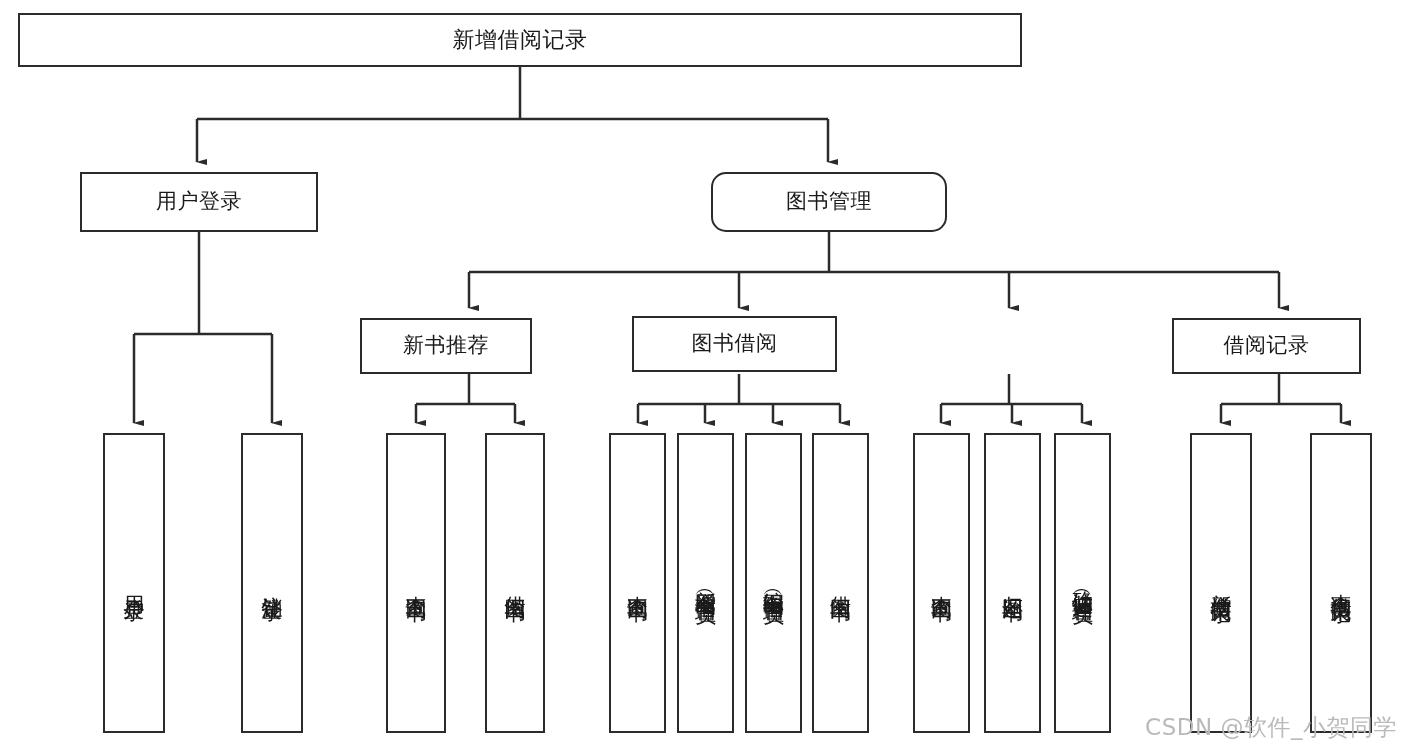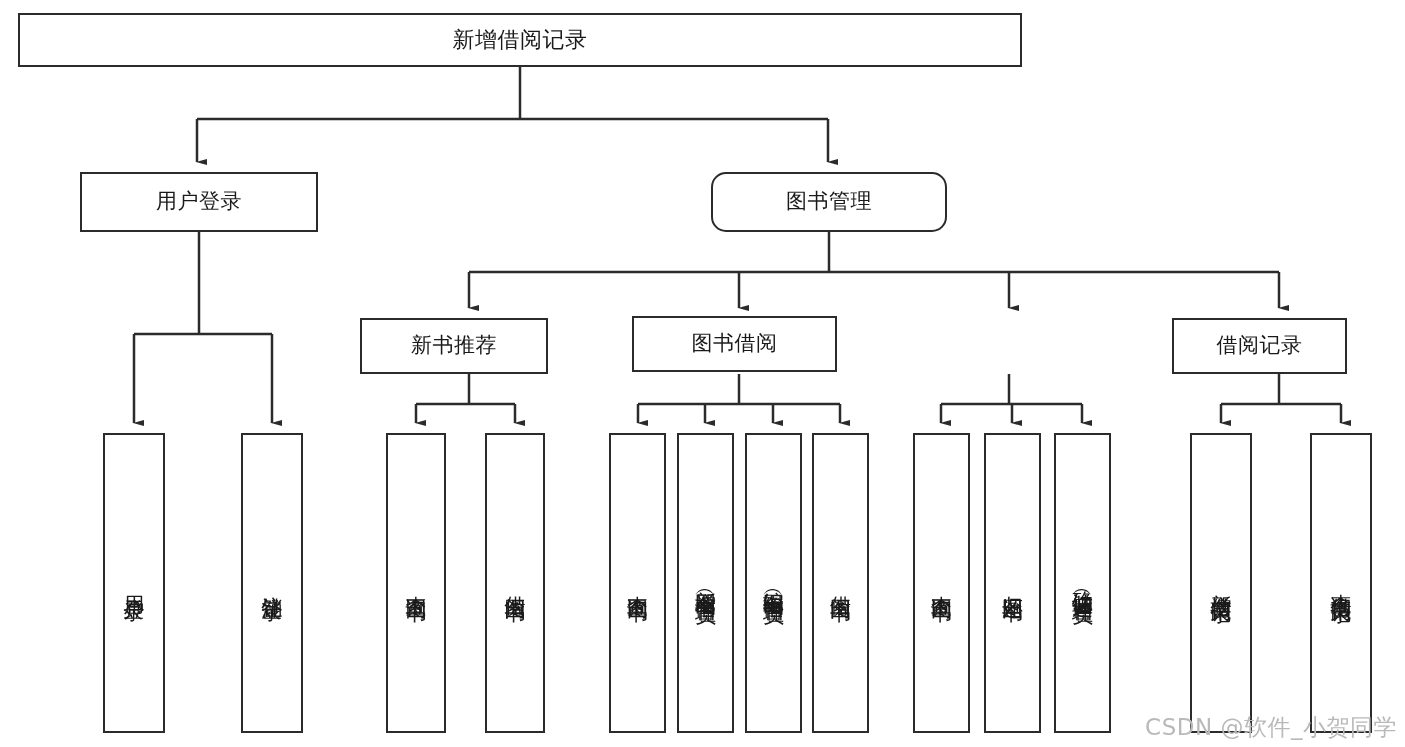--- a/index.html
+++ b/index.html
@@ -126,27 +126,27 @@
     <span>新增借阅记录</span>
   </div>
 
   <div class="node h" style="left:80px; top:172px; width:238px; height:60px;">
     <span>用户登录</span>
   </div>
   <div class="node h" style="left:711px; top:172px; width:236px; height:60px;border-radius:15px;">
     <span>图书管理</span>
   </div>
 
-  <div class="node h" style="left:360px; top:318px; width:188px; height:56px;text-align:right;">
+  <div class="node h" style="left:360px; top:318px; width:172px; height:56px;text-align:right;">
     <span>新书推荐</span>
   </div>
   <div class="node h" style="left:632px; top:316px; width:205px; height:56px;">
     <span>图书借阅</span>
   </div>
-  <div class="node h" style="left:1172px; top:318px; width:175px; height:56px;">
+  <div class="node h" style="left:1172px; top:318px; width:189px; height:56px;">
     <span>借阅记录</span>
   </div>
 
   <div class="node v" style="left:103px; top:433px; width:62px; height:300px;">
     <span class="vtext">用户登录</span>
   </div>
   <div class="node v" style="left:241px; top:433px; width:62px; height:300px;">
     <span class="vtext">注销登录</span>
   </div>
 

